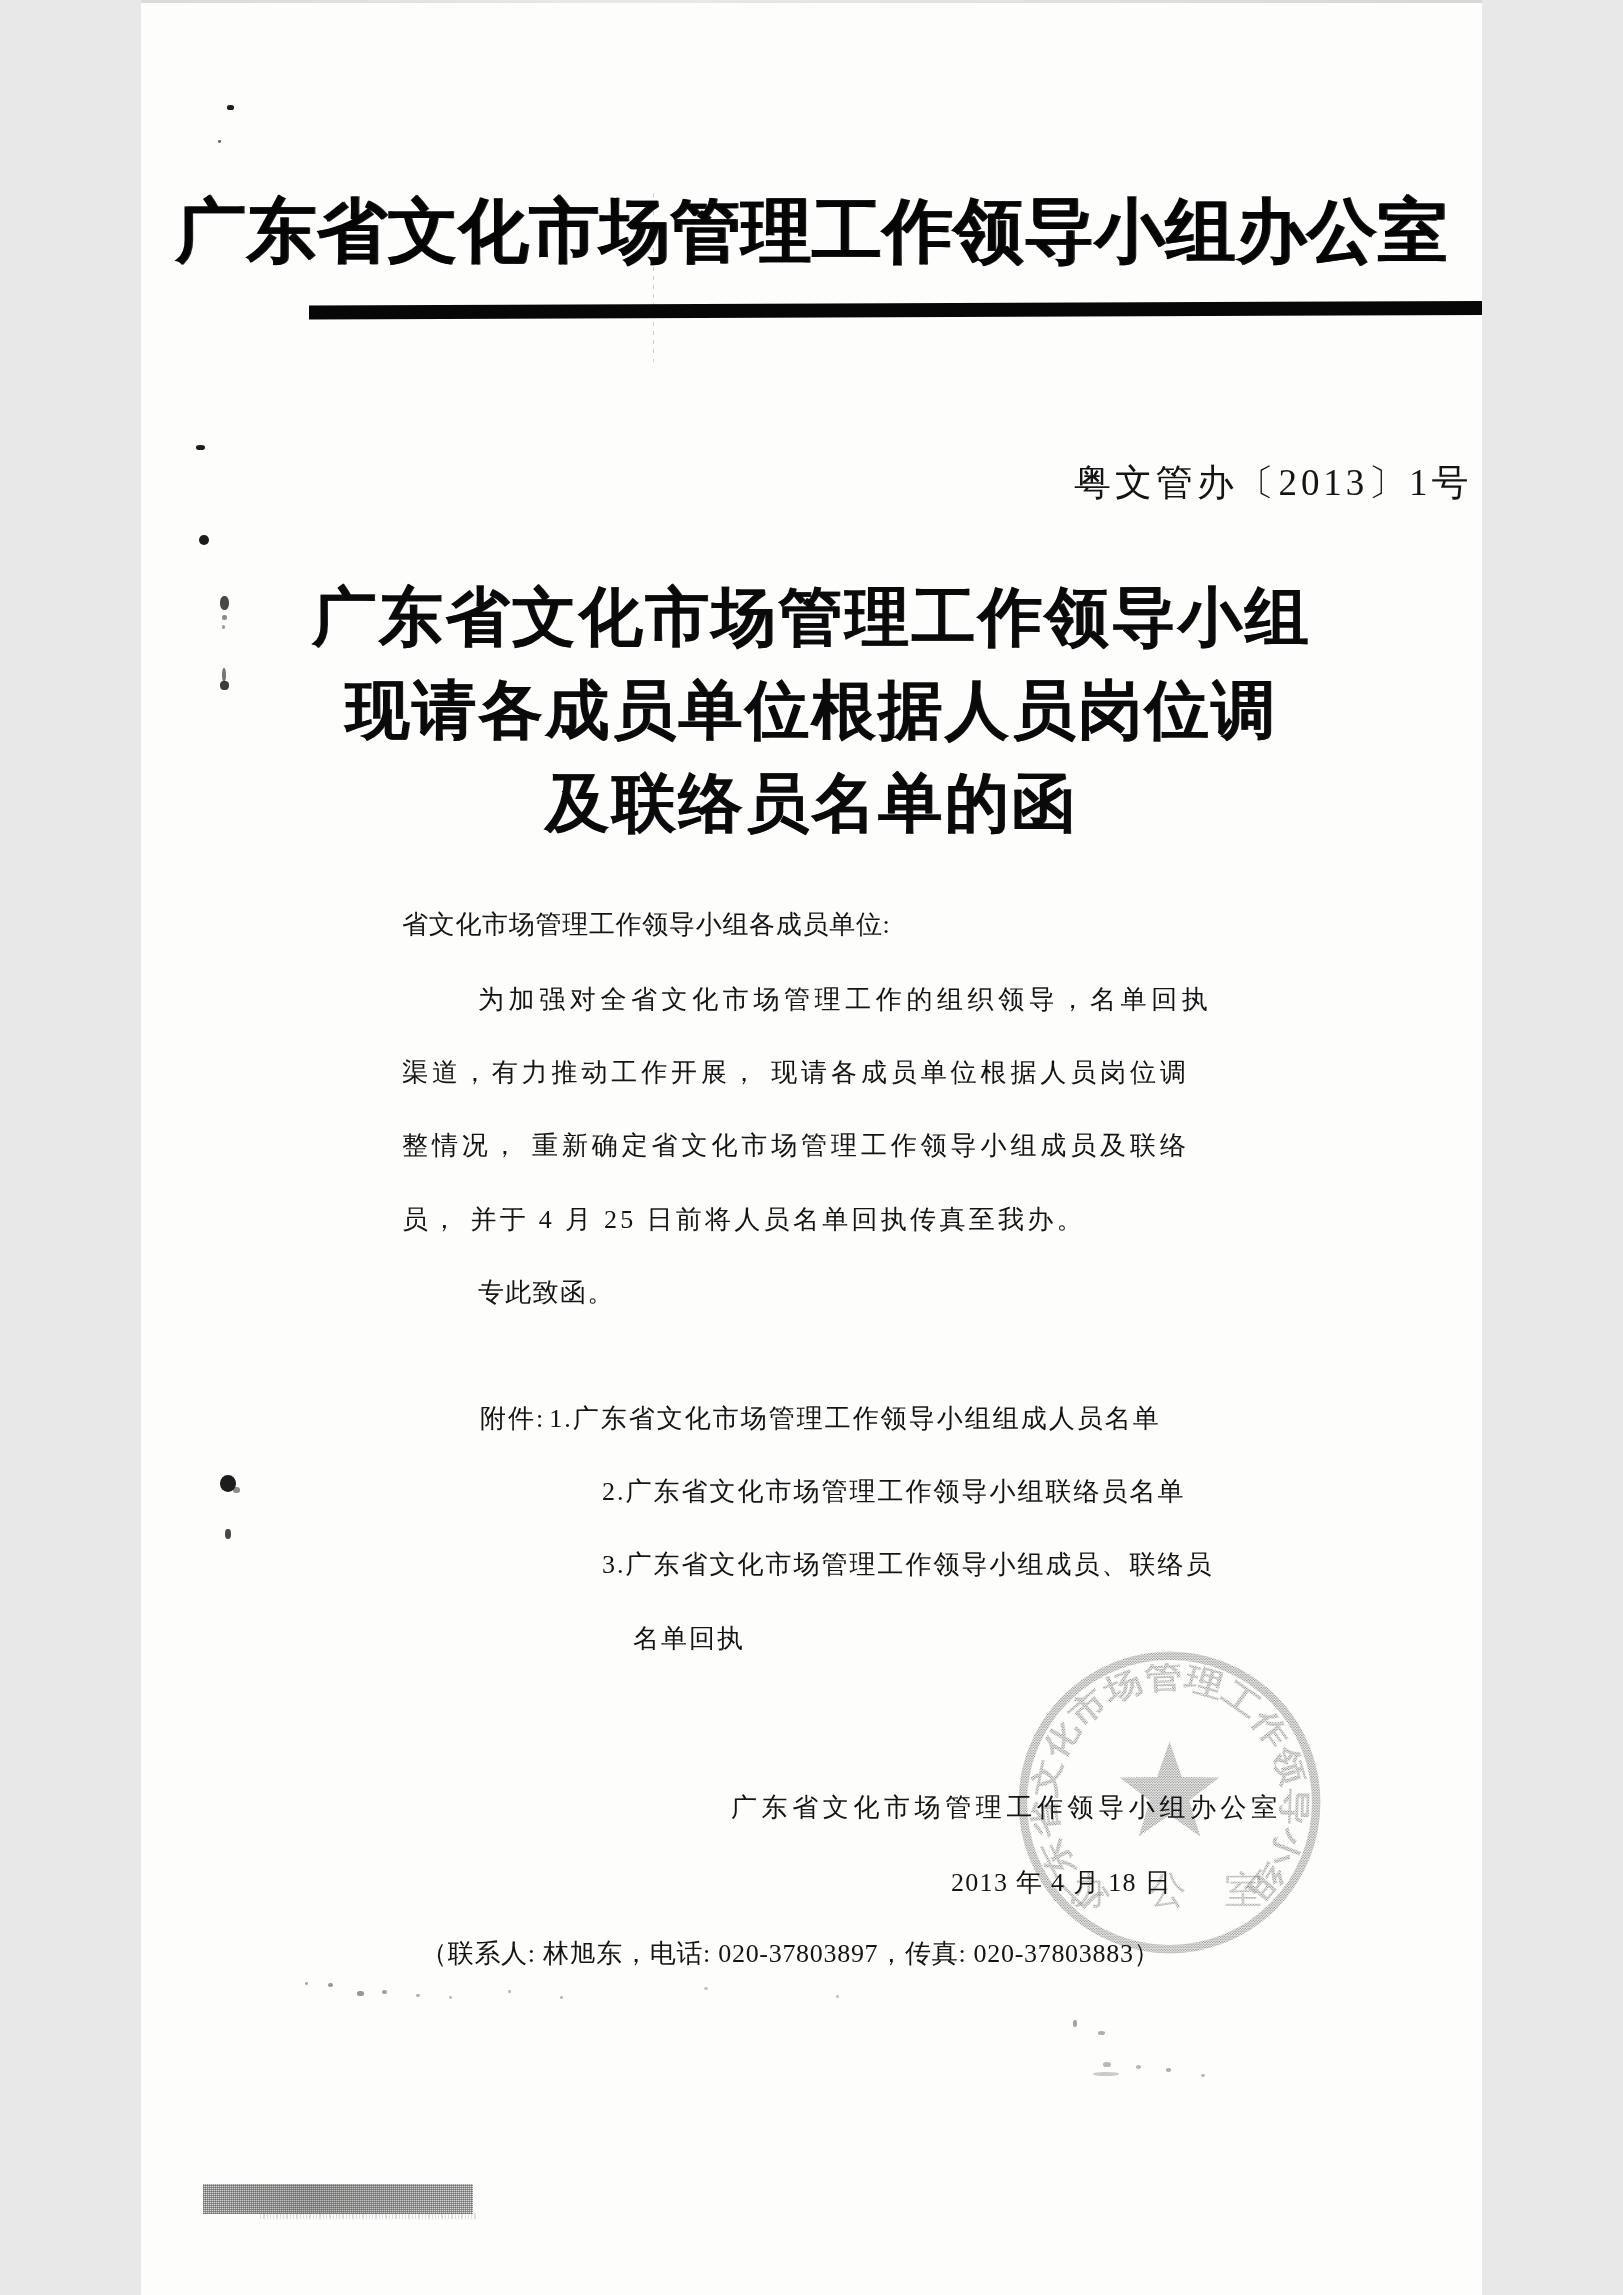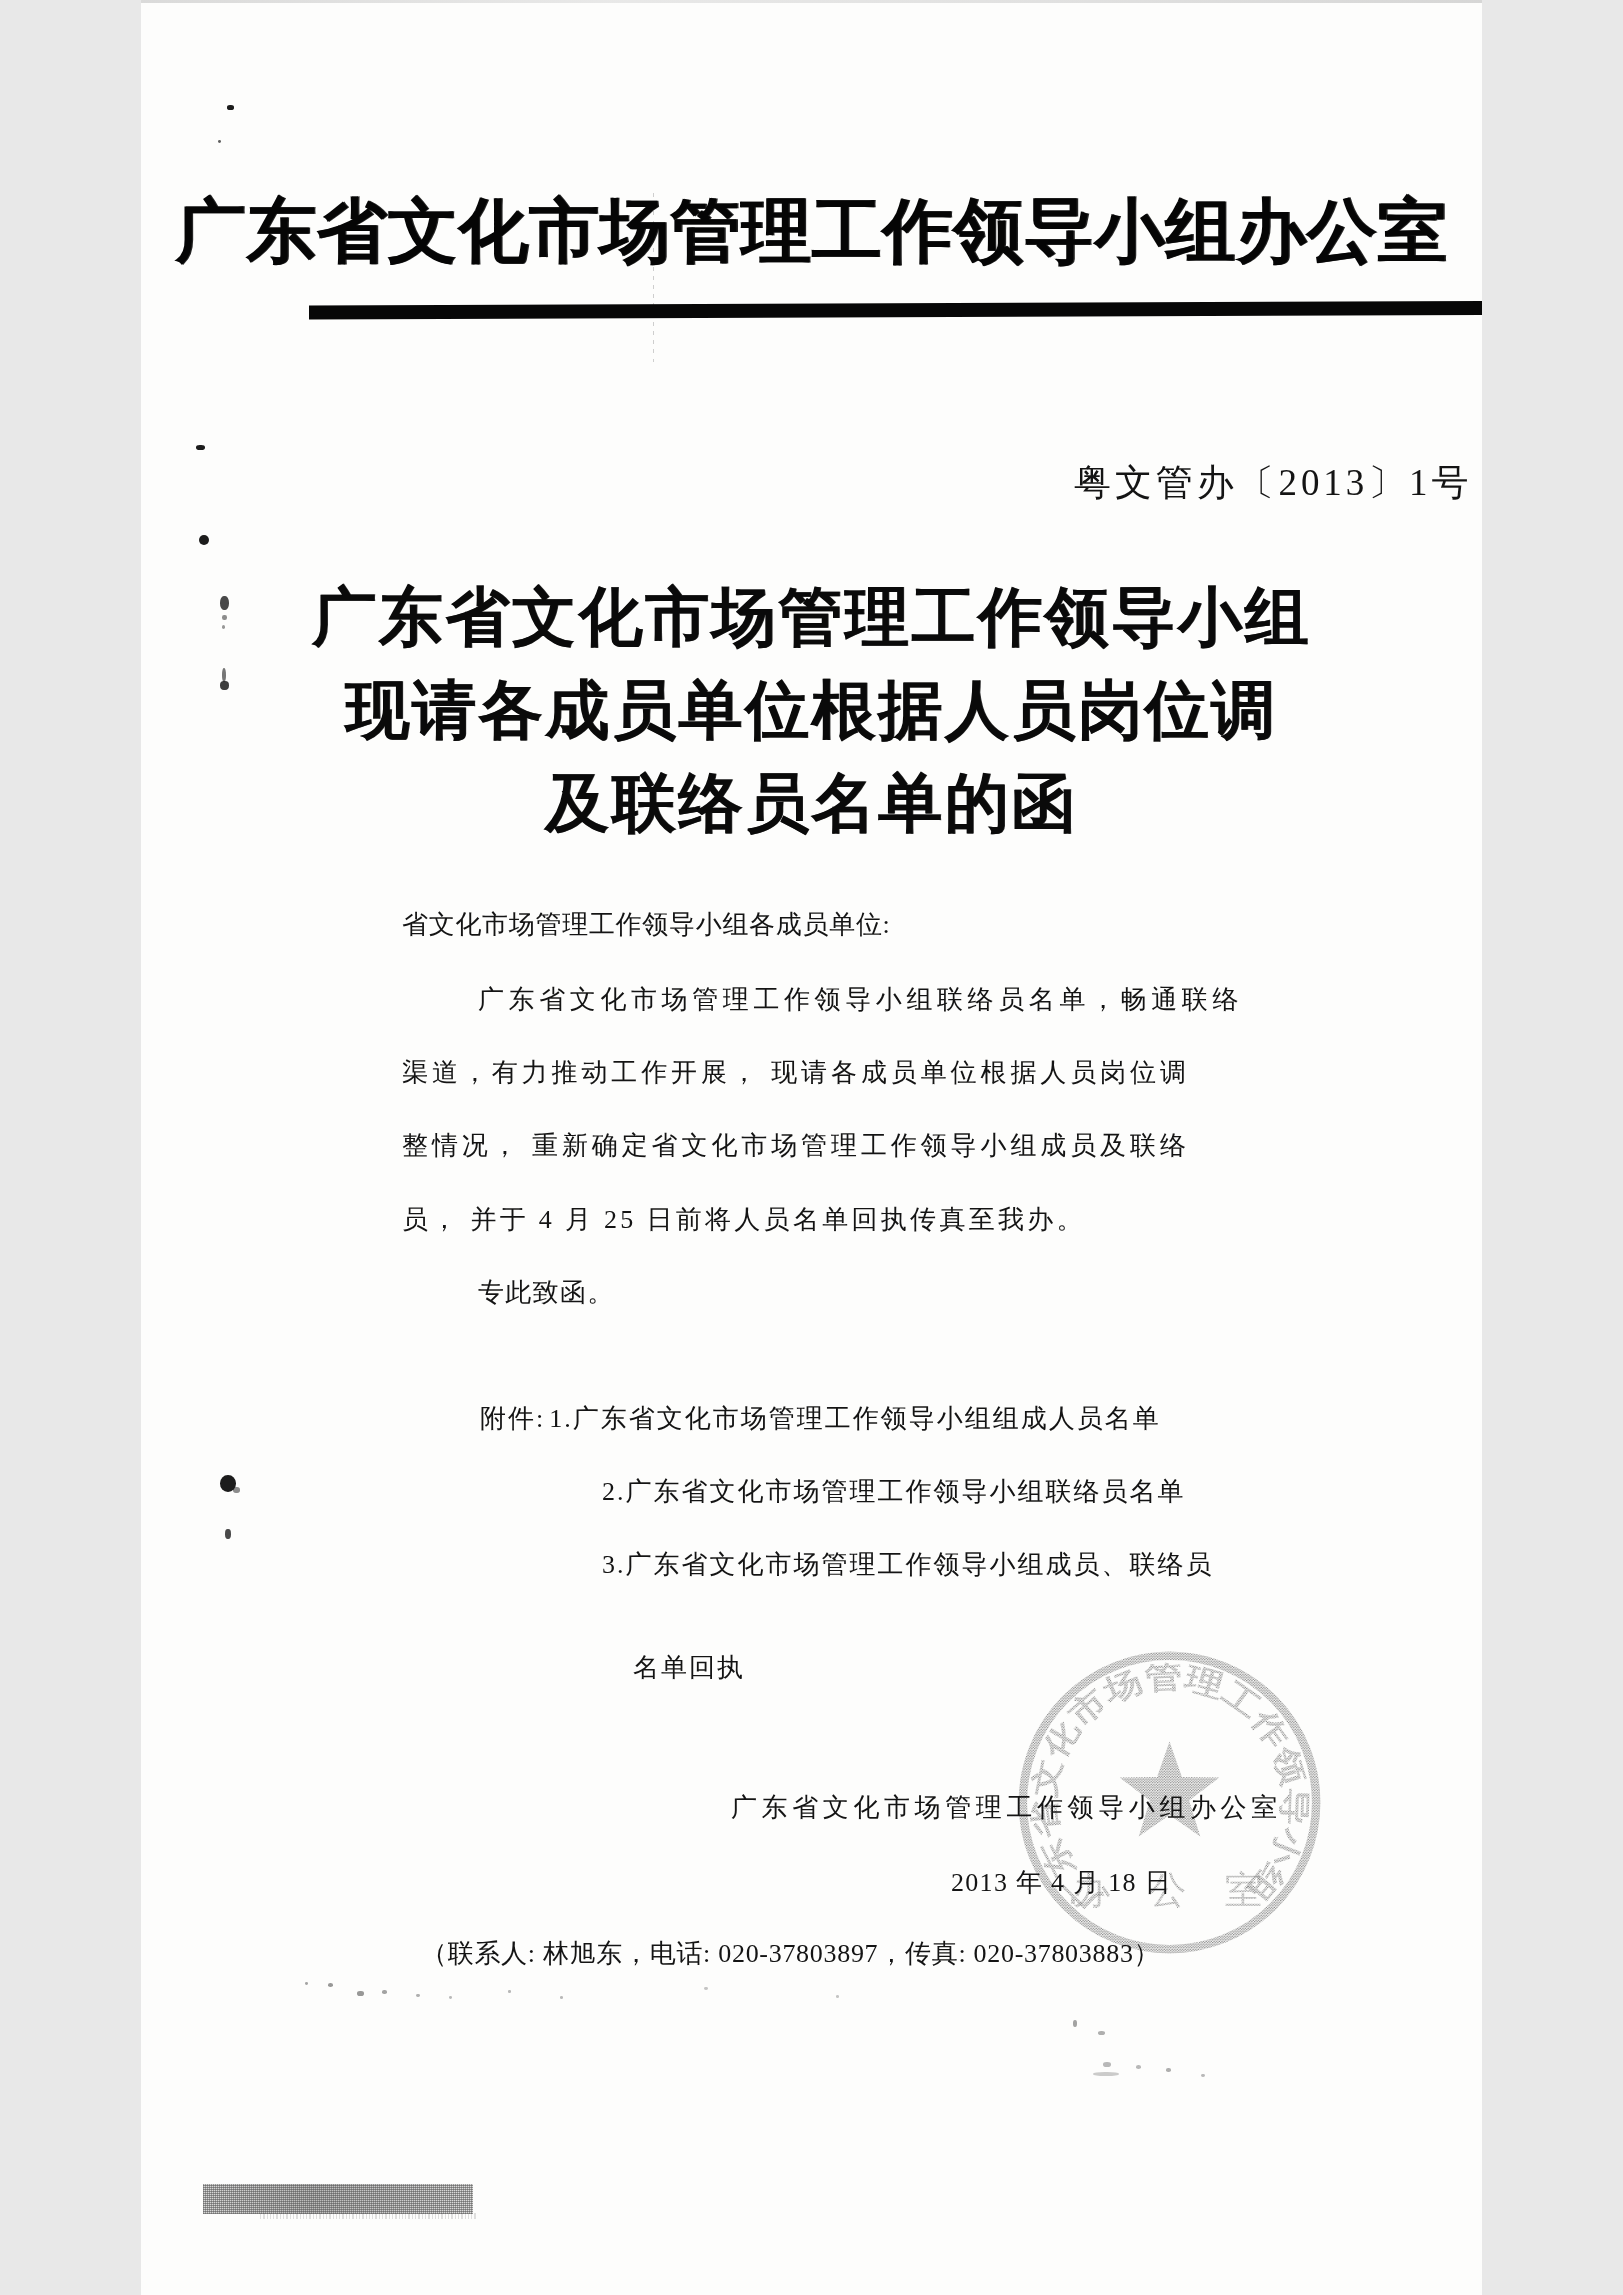--- a/index.html
+++ b/index.html
@@ -49,21 +49,21 @@
   .p-line-1{top:982px;left:337px;letter-spacing:4.6px;}
   .p-line-2{top:1055px;left:261px;letter-spacing:3.9px;}
   .p-line-3{top:1128px;left:261px;letter-spacing:3.9px;}
   .p-line-4{top:1202px;left:261px;letter-spacing:3.3px;}
   .closing{top:1275px;left:337px;letter-spacing:1.3px;}
 
   .att-1{top:1401px;left:339px;letter-spacing:2px;}
   .att-1 .att-label{margin-right:4px;}
   .att-2{top:1474px;left:461px;letter-spacing:2px;}
   .att-3{top:1547px;left:461px;letter-spacing:2px;}
-  .att-4{top:1621px;left:492px;letter-spacing:2px;margin-top:29px;}
+  .att-4{top:1621px;left:492px;letter-spacing:2px;}
 
   .signature{top:1790px;left:590px;letter-spacing:4.6px;}
   .date-line{top:1865px;left:810px;letter-spacing:1.3px;}
   .contact-line{top:1936px;left:280px;letter-spacing:0.7px;}
 
   .seal{position:absolute;left:872px;top:1646px;width:313px;height:313px;z-index:1;opacity:.9;}
 
   .speck{position:absolute;background:#1c1c1c;border-radius:45%;z-index:1;}
   .streak{
     position:absolute;left:62px;top:2184px;width:270px;height:30px;z-index:1;
@@ -92,21 +92,21 @@
 
   <div class="txt doc-number">粤文管办〔2013〕1号</div>
 
   <div class="doc-title">
     <div>广东省文化市场管理工作领导小组</div>
     <div>现请各成员单位根据人员岗位调</div>
     <div>及联络员名单的函</div>
   </div>
 
   <div class="txt body-line salutation">省文化市场管理工作领导小组各成员单位:</div>
-  <div class="txt body-line p-line-1">广东省文化市场管理工作领导小组联络员名单，畅通联络</div>
+  <div class="txt body-line p-line-1">为加强对全省文化市场管理工作的组织领导，名单回执</div>
   <div class="txt body-line p-line-2">渠道，有力推动工作开展， 现请各成员单位根据人员岗位调</div>
   <div class="txt body-line p-line-3">整情况， 重新确定省文化市场管理工作领导小组成员及联络</div>
   <div class="txt body-line p-line-4">员， 并于 4 月 25 日前将人员名单回执传真至我办。</div>
   <div class="txt body-line closing">专此致函。</div>
 
   <div class="txt body-line att-1">
     <span class="att-label">附件:</span><span>1.广东省文化市场管理工作领导小组组成人员名单</span>
   </div>
   <div class="txt body-line att-2">2.广东省文化市场管理工作领导小组联络员名单</div>
   <div class="txt body-line att-3">3.广东省文化市场管理工作领导小组成员、联络员</div>

